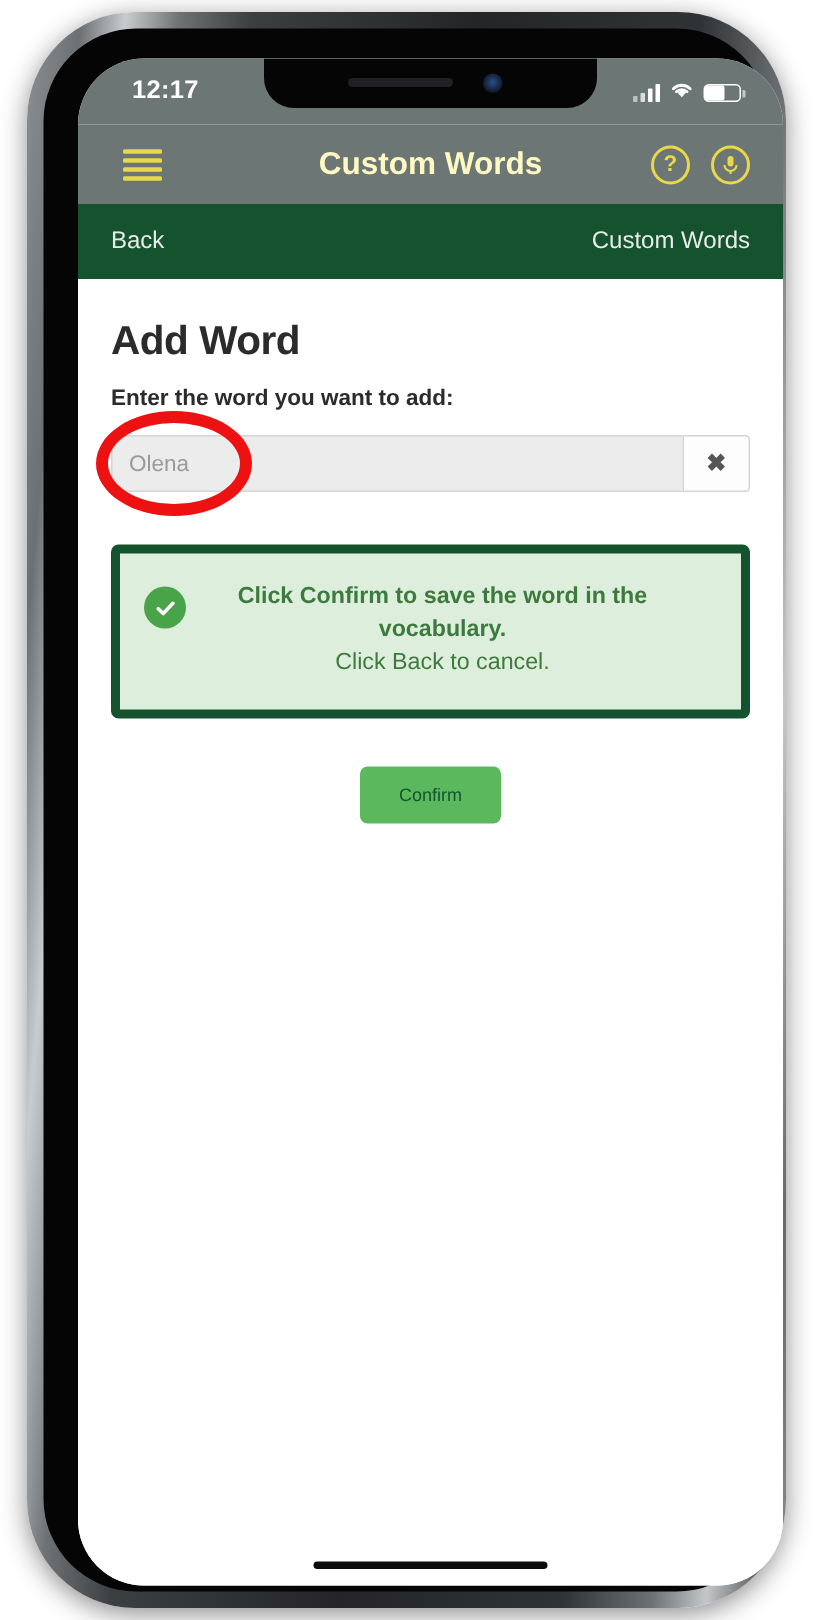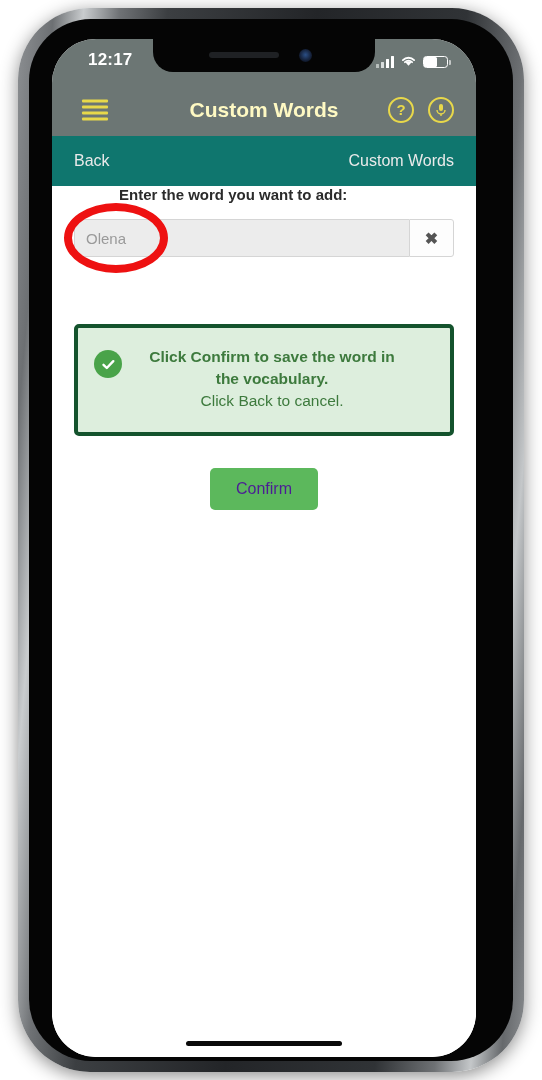--- a/index.html
+++ b/index.html
@@ -29,21 +29,21 @@
     top: 11px;
     width: 484px;
     height: 1042px;
     border-radius: 62px;
     background: #050505;
   }
   #phone-screen {
     position: absolute;
     left: 34px;
     top: 31px;
-    width: 424px;
+    width: 470px;
     height: 1018px;
     border-radius: 44px;
     background: #ffffff;
     overflow: hidden;
   }
 
   
   .side-btn {
     position: absolute;
     background: linear-gradient(90deg,#4a4d50,#b9bcbe 40%,#7d8083 70%,#3a3d40);
@@ -189,21 +189,21 @@
     font-weight: bold;
     cursor: pointer;
     box-sizing: border-box;
   }
   .circle-icon svg { display: block; }
 
   
   #sub-nav {
     position: relative;
     height: 50px;
-    background: #0f766e;
+    background: #14532d;
     display: flex;
     align-items: center;
     justify-content: space-between;
     padding: 0 22px;
     color: #eaeaea;
     font-size: 16px;
   }
   #sub-nav span { cursor: pointer; }
 
   
@@ -217,21 +217,20 @@
     font-weight: bold;
     color: #2b2b2b;
     margin: 26px 0 14px 0;
     letter-spacing: -0.3px;
   }
   #field-label {
     font-size: 15px;
     font-weight: bold;
     color: #2b2b2b;
     margin-bottom: 11px;
-    margin-left: 45px;
   }
 
   
   #input-group {
     position: relative;
     display: flex;
     height: 38px;
     margin-top: 16px;
   }
   #word-input {
@@ -271,23 +270,23 @@
     height: 70px;
     border: 8px solid #ee1111;
     border-radius: 50%;
     pointer-events: none;
     z-index: 10;
     box-sizing: border-box;
   }
 
   
   #alert-box {
-    margin-top: 67px;
+    margin-top: 35px;
     background: #ddeedd;
-    border: 4px solid #14532d;
+    border: 6px solid #14532d;
     border-radius: 5px;
     padding: 18px 16px 20px 16px;
     display: flex;
     align-items: flex-start;
     gap: 14px;
   }
   #alert-check {
     flex: 0 0 auto;
     width: 28px; height: 28px;
     border-radius: 50%;
@@ -309,22 +308,22 @@
   #alert-secondary { display: block; }
 
   
   #confirm-wrap {
     text-align: center;
     margin-top: 32px;
   }
   #confirm-button {
     display: inline-block;
     background: #5cb85c;
-    color: #4c1d95;
-    font-size: 16px;
+    color: #14532d;
+    font-size: 12px;
     padding: 12px 26px;
     border: none;
     border-radius: 5px;
     cursor: pointer;
     font-family: "Liberation Sans", sans-serif;
   }
 
   
   #home-indicator {
     position: absolute;
@@ -397,20 +396,21 @@
         </div>
       </div>
     </div>
 
     <div id="sub-nav">
       <span>Back</span>
       <span>Custom Words</span>
     </div>
 
     <div id="content">
+      <div id="page-title">Add Word</div>
       <div id="field-label">Enter the word you want to add:</div>
 
       <div id="input-group">
         <input id="word-input" type="text" value="Olena" style="">
         <div id="clear-button">✖</div>
         <div id="annotation-ellipse"></div>
       </div>
 
       <div id="alert-box">
         <div id="alert-check">

